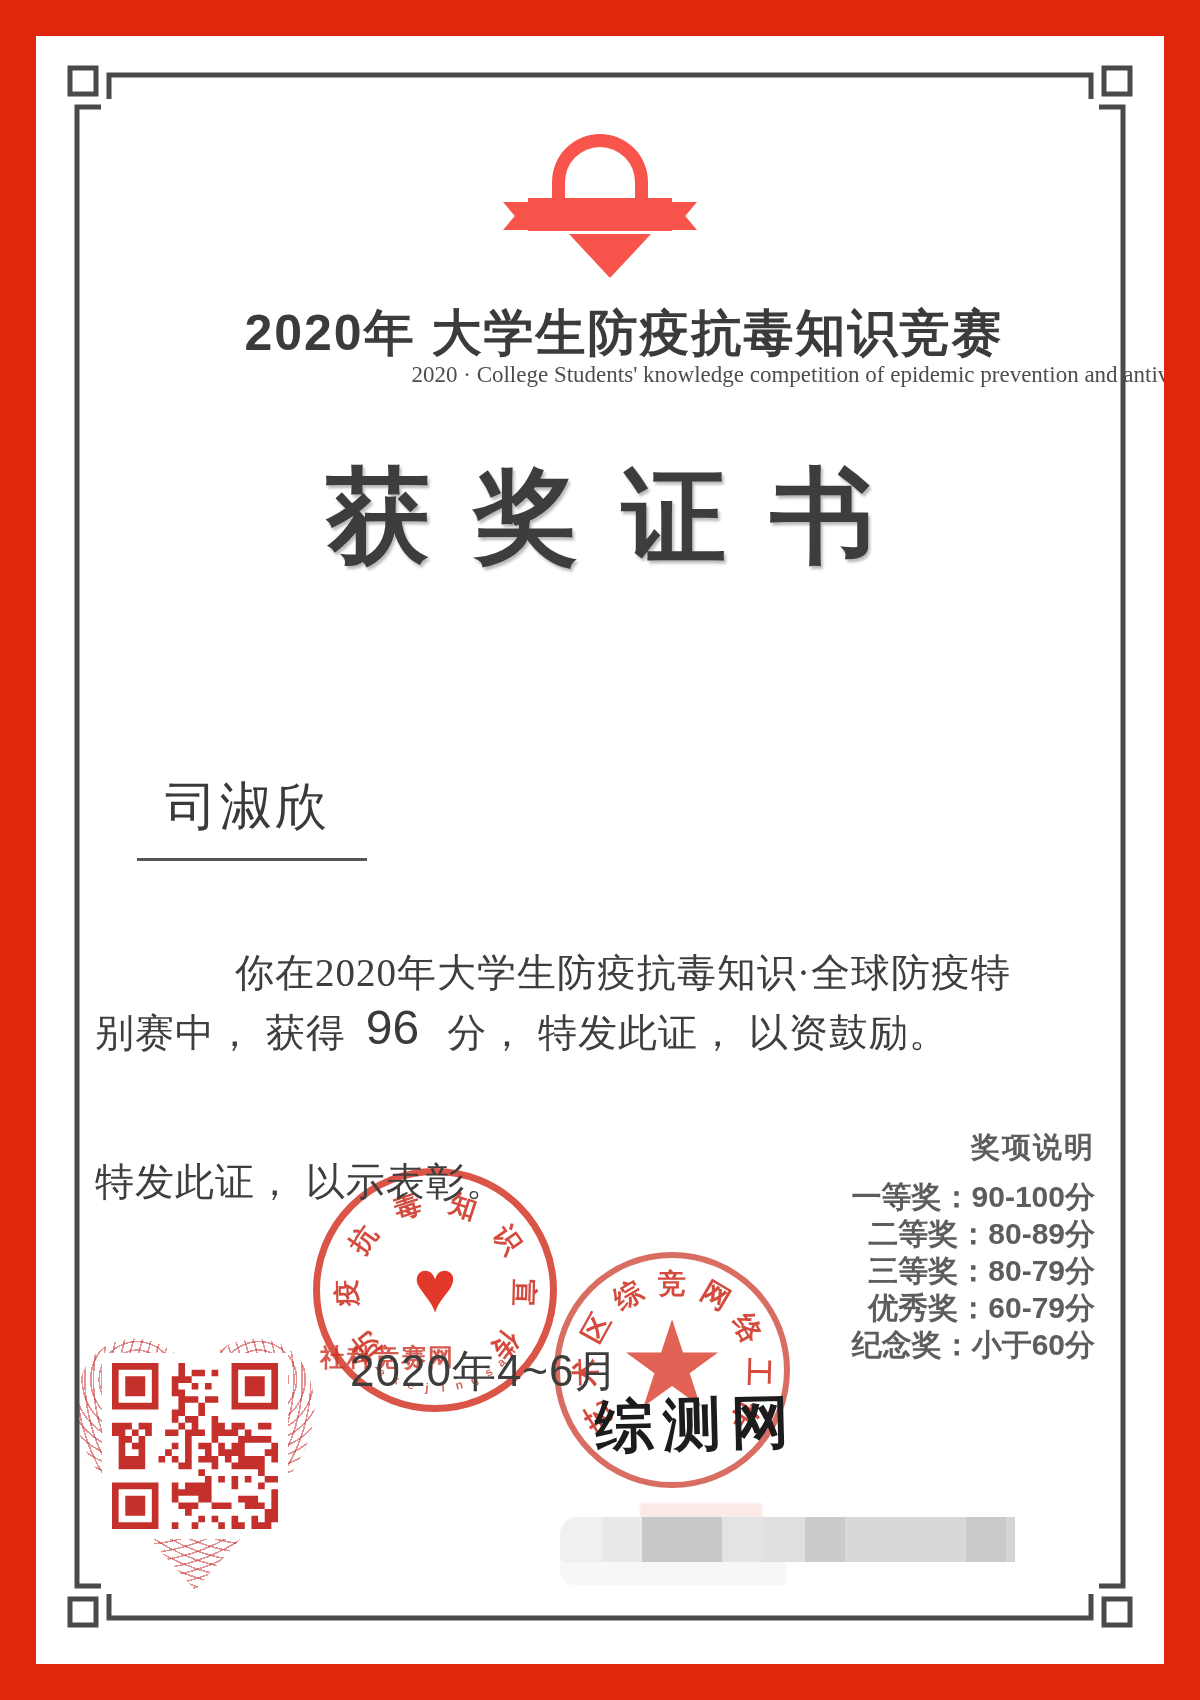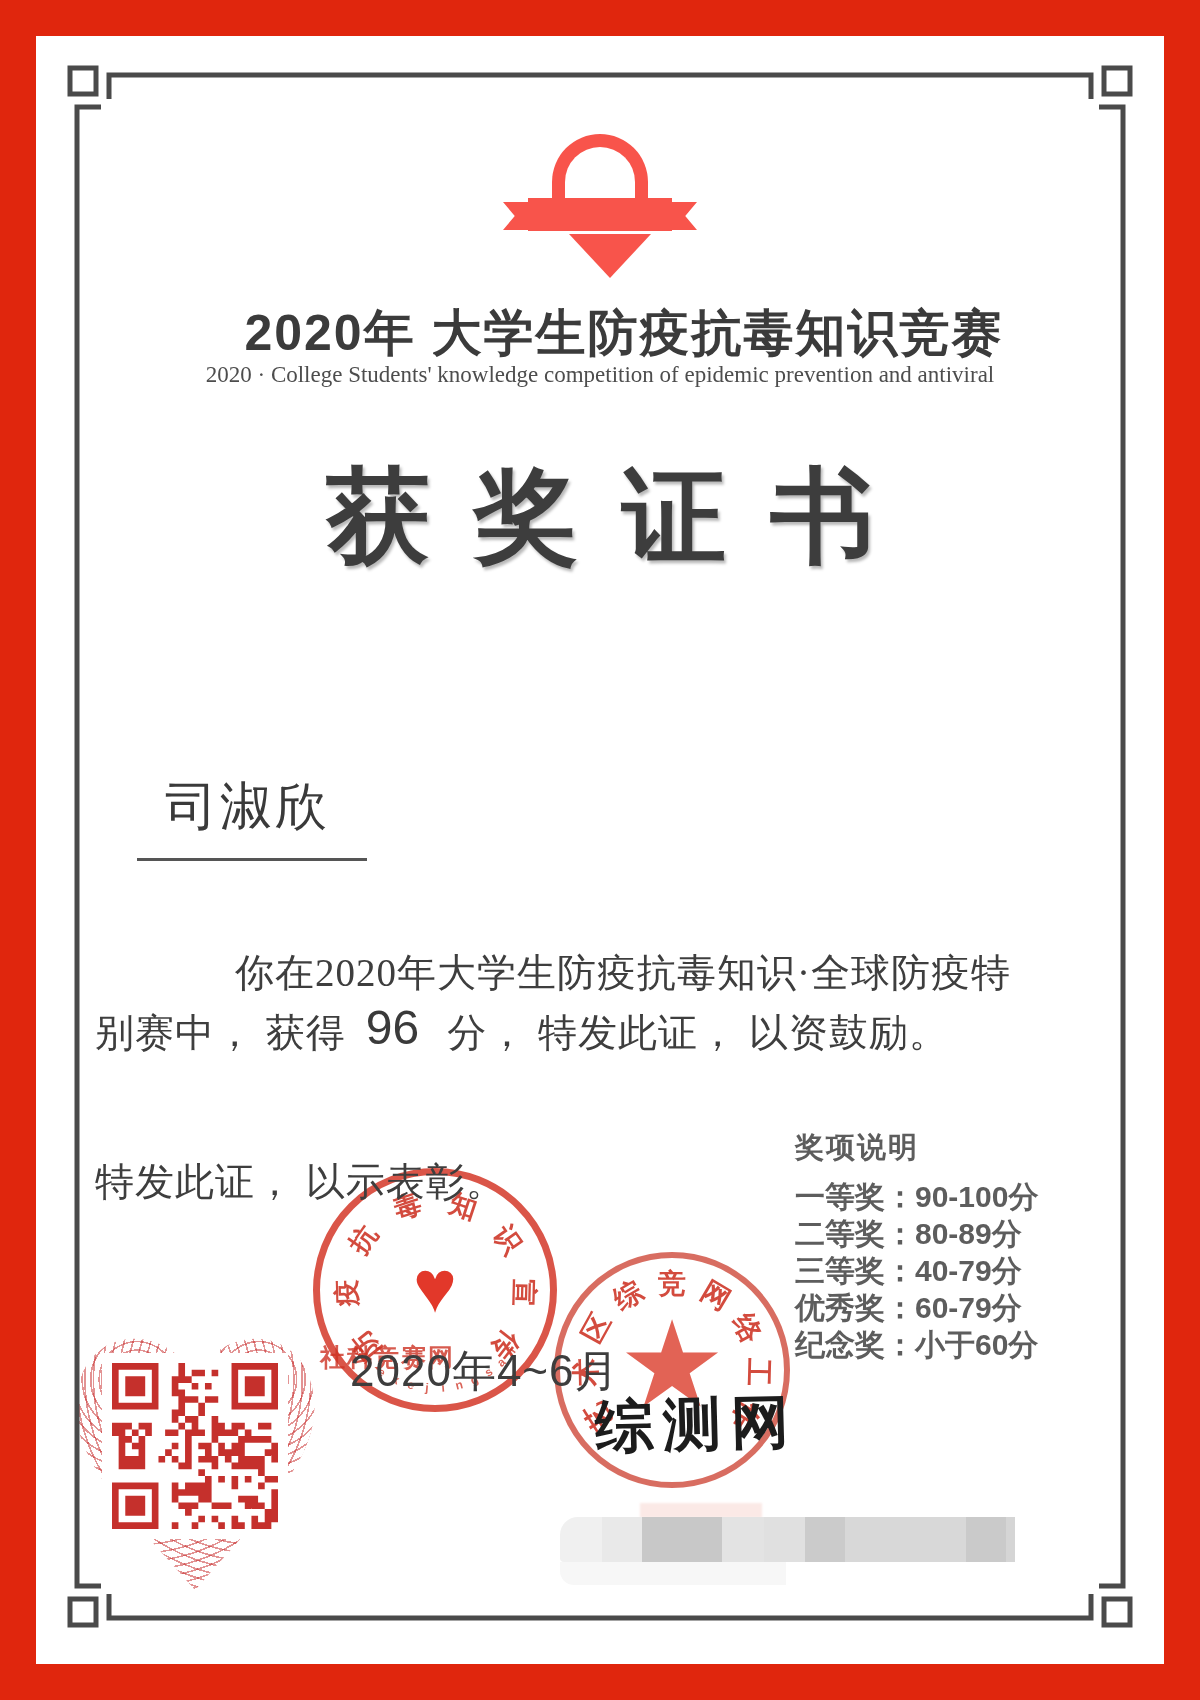--- a/index.html
+++ b/index.html
@@ -18,40 +18,40 @@
               clip-path:polygon(0 0,100% 0,100% 100%,0 100%,42% 50%);}
   .badge-tail-right{position:absolute;left:669px;top:202px;width:28px;height:28px;background:#f8544b;
               clip-path:polygon(0 0,100% 0,58% 50%,100% 100%,0 100%);}
   .badge-v{position:absolute;left:569px;top:234px;width:0;height:0;
            border-left:41px solid transparent;border-right:41px solid transparent;
            border-top:44px solid #f8544b;}
 
   
   .main-title{position:absolute;left:0;top:300px;width:1200px;text-align:center;
               font-size:50px;font-weight:900;color:#3b3b3b;letter-spacing:2px;padding-left:24px;}
-  .sub-title{position:absolute;left:0;top:362px;width:1200px;text-align:center;
+  .sub-title{position:absolute;left:0;top:362px;width:1200px;text-align:right;
              font-family:"Liberation Serif",serif;font-size:23px;color:#4d4d4d;}
   .cert-title{position:absolute;left:0;top:448px;width:1200px;text-align:center;text-indent:44px;
               font-size:104px;font-weight:900;color:#3d3d3d;letter-spacing:44px;
               text-shadow:2px 3px 3px rgba(0,0,0,.28);}
 
   
   .name{position:absolute;left:165px;top:772px;font-size:52px;color:#3a3a3a;letter-spacing:3px;text-align:center;}
   .name-underline{position:absolute;left:137px;top:858px;width:230px;height:3px;background:#555;}
 
   
   .body-line{position:absolute;font-family:"Liberation Serif",serif;color:#3e3e3e;z-index:2;}
   .line1{left:95px;top:946px;width:930px;font-size:39px;text-indent:140px;letter-spacing:1px;}
   .line2{left:95px;top:1002px;width:930px;font-size:39px;letter-spacing:1px;}
   .score{font-family:"Liberation Sans",sans-serif;font-size:48px;color:#3a3a3a;
          margin:0 28px 0 20px;position:relative;top:-2px;letter-spacing:0;}
   .closing{left:95px;top:1155px;font-size:39px;letter-spacing:1px;}
 
   
-  .award-box{position:absolute;left:795px;top:1128px;width:300px;text-align:left;z-index:3;
+  .award-box{position:absolute;left:795px;top:1128px;width:300px;text-align:right;z-index:3;
              color:#5d5d5d;font-weight:700;}
   .award-title{font-size:29px;margin-bottom:10px;letter-spacing:2px;}
   .award-item{font-size:30px;line-height:37px;}
 
   
   .stamp{position:absolute;border-radius:50%;box-sizing:border-box;z-index:1;}
   .stamp-left{left:313px;top:1168px;width:244px;height:244px;border:7px solid rgba(211,55,40,.85);}
   .stamp-right{left:554px;top:1252px;width:236px;height:236px;border:6px solid rgba(206,73,58,.8);}
   .stamp-center{position:absolute;left:50%;top:50%;transform:translate(-50%,-54%);}
   .heart-glyph{font-size:74px;color:#e2382a;}
@@ -124,21 +124,21 @@
   <div class="body-line line1">你在2020年大学生防疫抗毒知识·全球防疫特</div>
   <div class="body-line line2">
     <span>别赛中， 获得</span><span class="score">96</span><span>分， 特发此证， 以资鼓励。</span>
   </div>
   <div class="body-line closing">特发此证， 以示表彰。</div>
 
   <div class="award-box">
     <div class="award-title">奖项说明</div>
     <div class="award-item">一等奖：90-100分</div>
     <div class="award-item">二等奖：80-89分</div>
-    <div class="award-item">三等奖：40-79分</div>
+    <div class="award-item">三等奖：80-79分</div>
     <div class="award-item">优秀奖：60-79分</div>
     <div class="award-item">纪念奖：小于60分</div>
   </div>
 
   <div class="stamp stamp-left">
     <div class="arc arc-cn">
         <span class="arc-ch" style="font-size: 27px; transform: rotate(-128deg) translateY(-88px);">防</span>
         <span class="arc-ch" style="font-size: 27px; transform: rotate(-91.4286deg) translateY(-88px);">疫</span>
         <span class="arc-ch" style="font-size: 27px; transform: rotate(-54.8571deg) translateY(-88px);">抗</span>
         <span class="arc-ch" style="font-size: 27px; transform: rotate(-18.2857deg) translateY(-88px);">毒</span>

